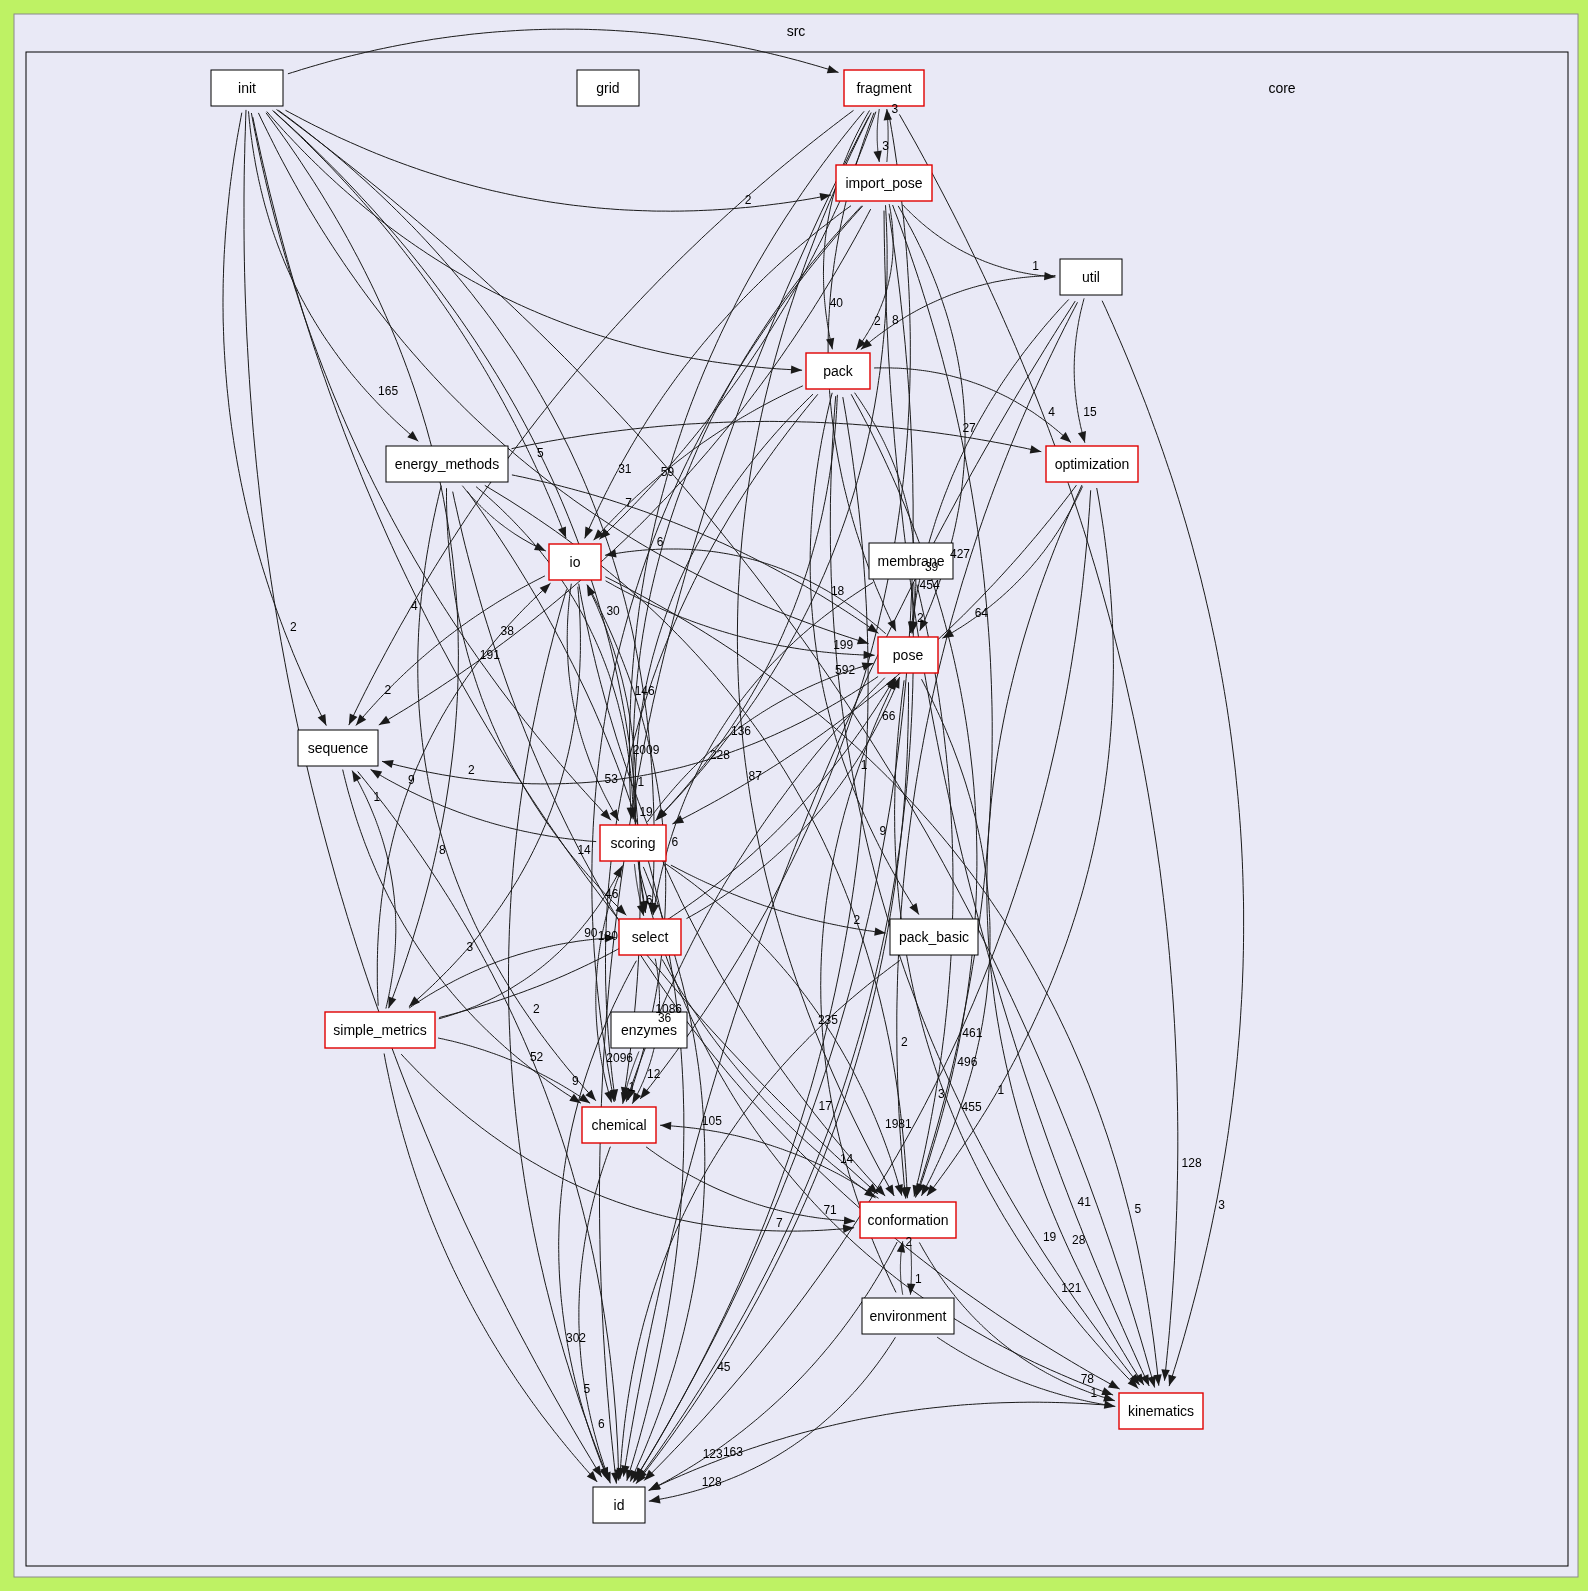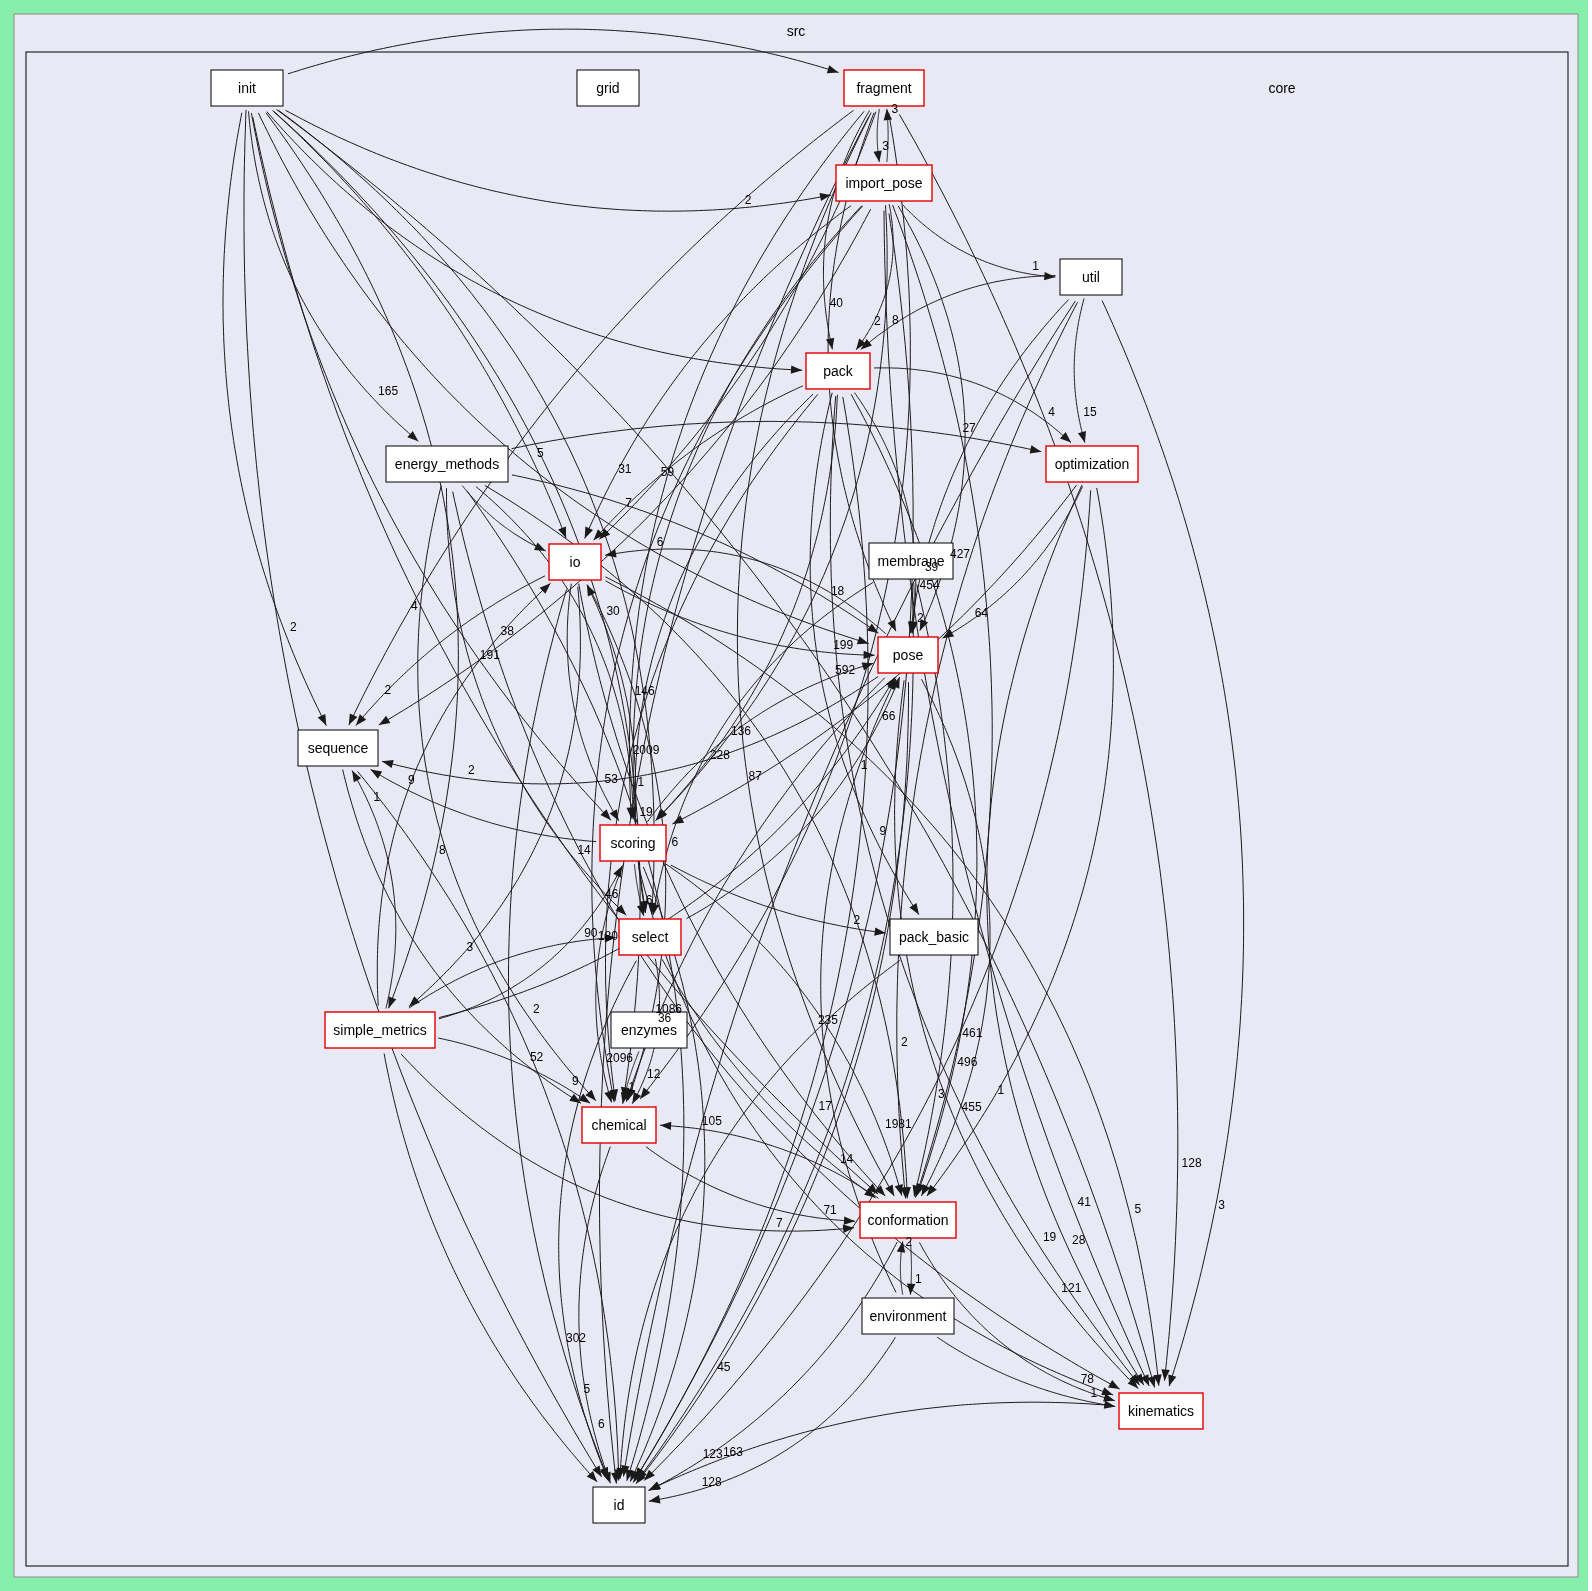--- a/index.html
+++ b/index.html
@@ -1,16 +1,16 @@
 <!DOCTYPE html>
 <html><head>
 <meta charset="utf-8">
 <style>
   html,body{margin:0;padding:0;background:#ffffff;}
-  #stage{position:relative;width:1588px;height:1591px;background:#86efac;
+  #stage{position:relative;width:1588px;height:1591px;background:#bef264;
          font-family:"Liberation Sans", sans-serif;}
   svg{position:absolute;left:0;top:0;}
   text{font-family:"Liberation Sans", sans-serif;}
   .cluster-label{font-size:14px;fill:#000;}
   .node-label{font-size:14px;fill:#000;}
   .edge-label{font-size:12px;fill:#000;}
 </style>
 </head>
 <body>
 

